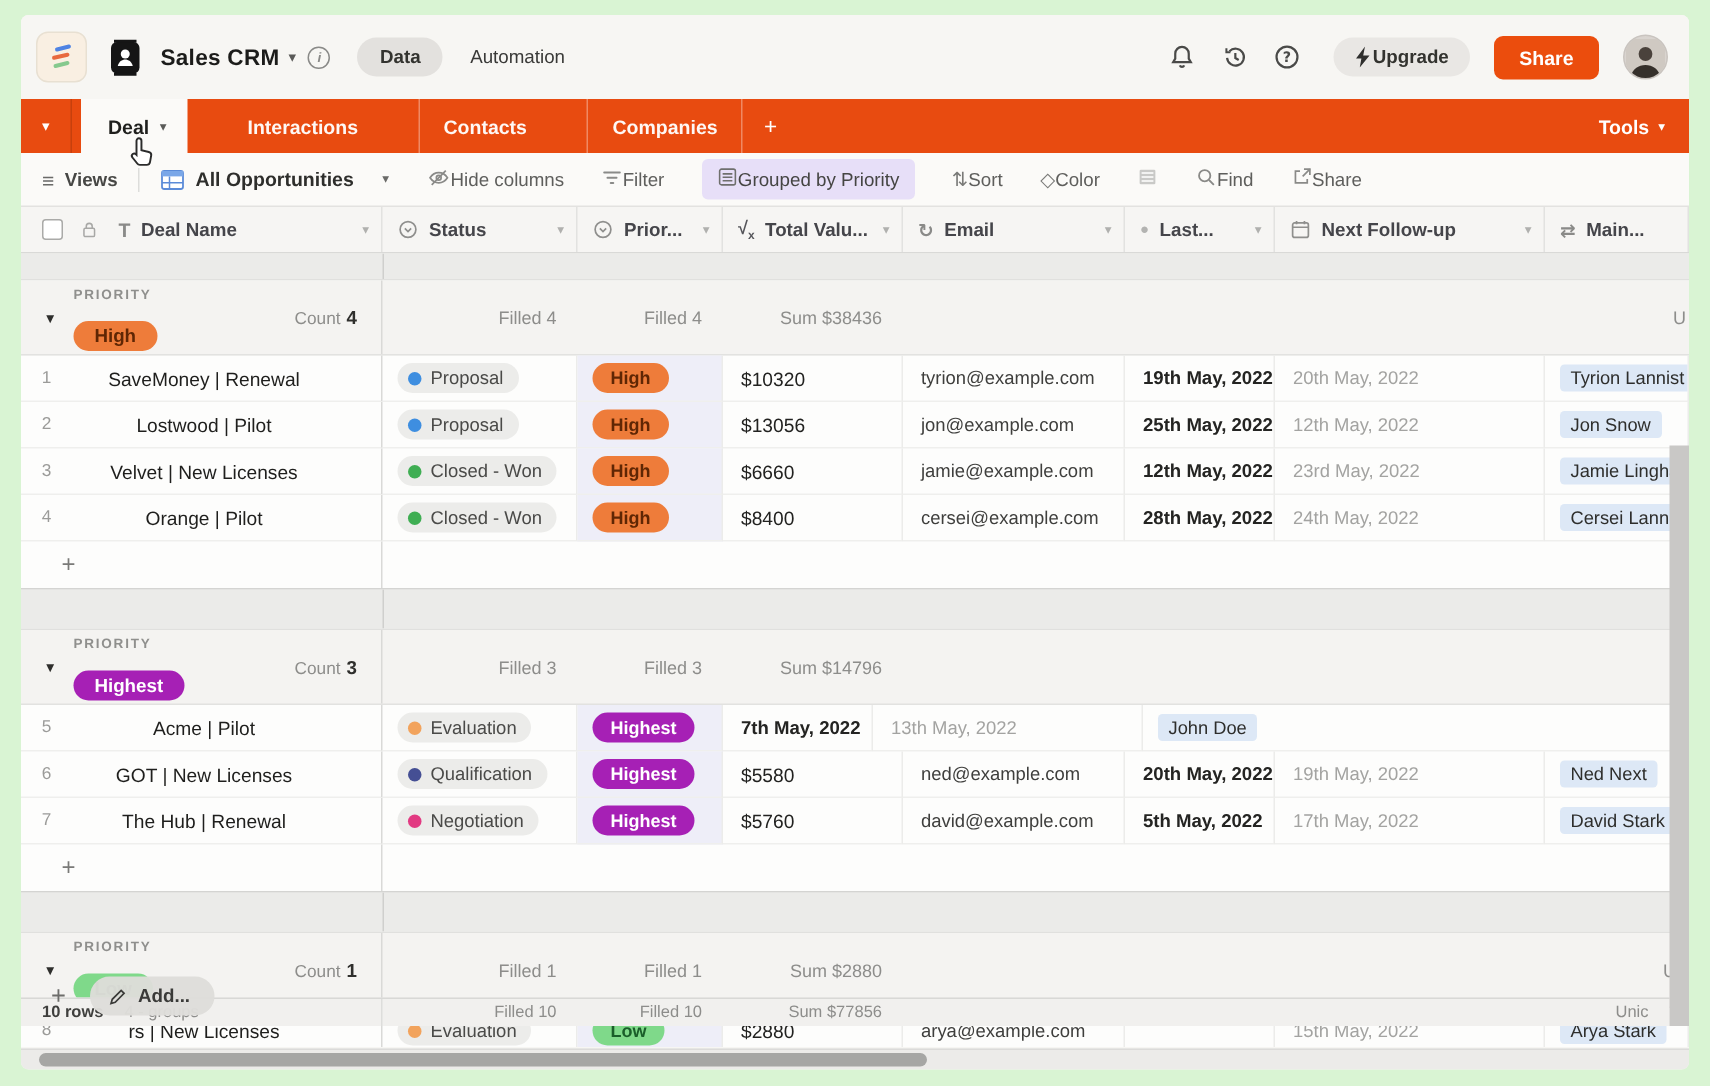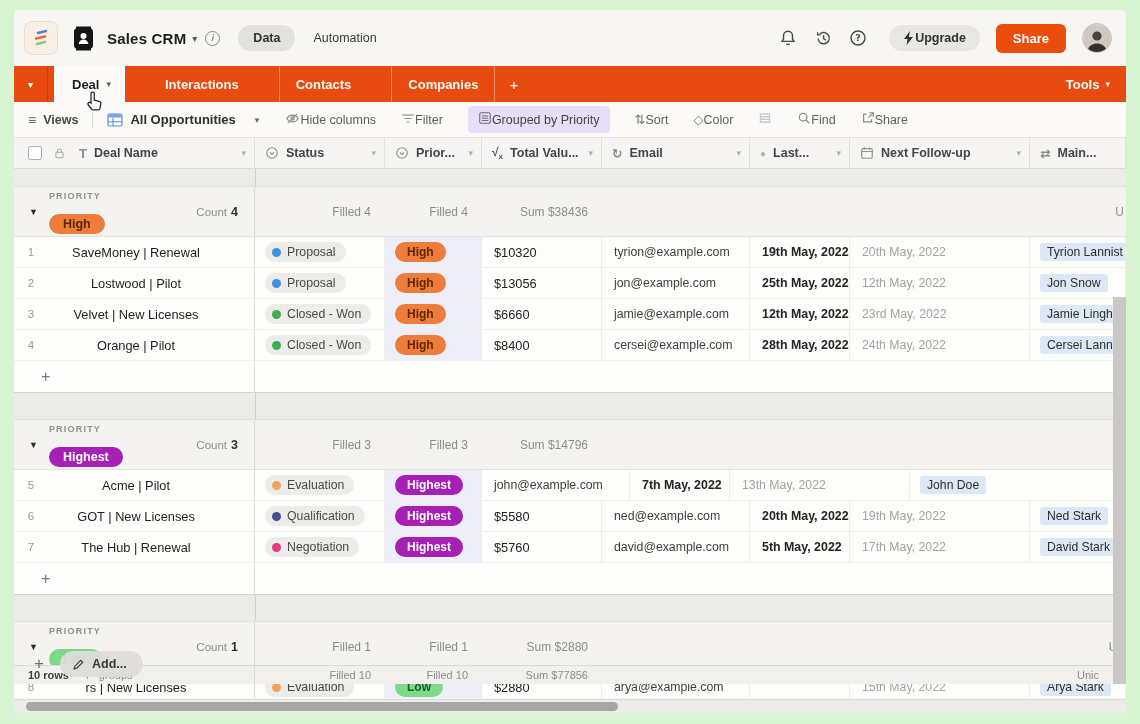--- a/index.html
+++ b/index.html
@@ -493,21 +493,20 @@
     </div>
     <div class="cell c-status">
       <span class="spill">
         <span class="dot" style="background: rgb(242, 163, 92);"></span>
         <span>Evaluation</span>
       </span>
     </div>
     <div class="cell c-priority pr-tint">
       <span class="p-pill" style="background: rgb(166, 32, 181); color: rgb(255, 255, 255);">Highest</span>
     </div>
-    <div class="cell c-email">john@example.com</div>
     <div class="cell c-last">7th May, 2022</div>
     <div class="cell c-next">13th May, 2022</div>
     <div class="cell c-main">
       <span class="mpill">John Doe</span>
     </div>
   </div>
 
   <div class="g-row r">
     <div class="cell c-name">
       <span class="rnum">6</span>
@@ -520,21 +519,21 @@
       </span>
     </div>
     <div class="cell c-priority pr-tint">
       <span class="p-pill" style="background: rgb(166, 32, 181); color: rgb(255, 255, 255);">Highest</span>
     </div>
     <div class="cell c-total">$5580</div>
     <div class="cell c-email">ned@example.com</div>
     <div class="cell c-last">20th May, 2022</div>
     <div class="cell c-next">19th May, 2022</div>
     <div class="cell c-main">
-      <span class="mpill">Ned Stark</span>
+      <span class="mpill">Ned Next</span>
     </div>
   </div>
 
   <div class="g-row r">
     <div class="cell c-name">
       <span class="rnum">7</span>
       <span class="rname">The Hub | Renewal</span>
     </div>
     <div class="cell c-status">
       <span class="spill">

